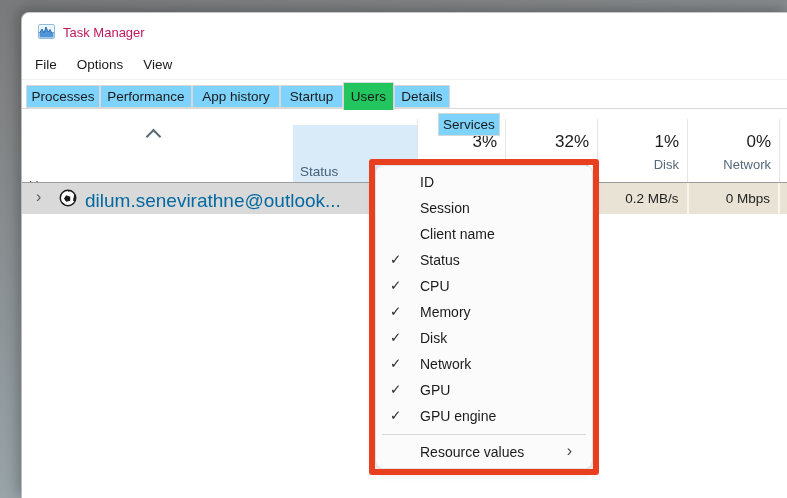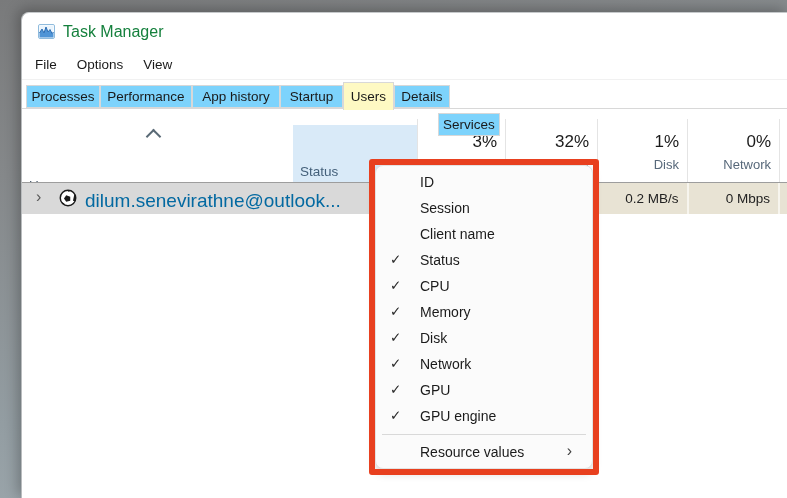--- a/index.html
+++ b/index.html
@@ -9,30 +9,30 @@
     background:linear-gradient(165deg,#797a7b 0%,#85888a 25%,#939da2 60%,#a9b5bb 100%);
   }
   
   .window{
     position:absolute;left:21px;top:12px;width:766px;height:486px;
     background:#ffffff;border-top-left-radius:8px;
     border-left:1px solid #b9bcbe;border-top:1px solid #c6c9cb;
     box-shadow:-3px -3px 14px rgba(0,0,0,.28);
   }
   .titlebar{position:absolute;left:0;top:0;height:36px;display:flex;align-items:center;padding-left:16px;gap:8px;}
-  .titlebar .title{font-size:16px;color:#15803d;padding-top:2px;text-align:right;}
+  .titlebar .title{font-size:13px;color:#be185d;padding-top:2px;text-align:right;}
   .menubar{position:absolute;left:0;top:38px;height:26px;display:flex;align-items:center;padding-left:3px;font-size:13.5px;color:#1a1a1a;text-align:center;}
   .menubar .mitem{padding:3px 10px;cursor:default;}
   .menubar-line{position:absolute;left:0;top:66px;width:766px;height:1px;background:#f1f1f1;}
   
   .tabstrip{position:absolute;left:0;top:68px;width:766px;height:28px;font-size:13.5px;color:#1a1a1a;}
   .tabline{position:absolute;left:0;top:27px;width:766px;height:1px;background:#d8d8d8;}
   .tab{position:absolute;top:4px;height:23px;box-sizing:border-box;background:#7dd3fc;
        border:1px solid #d8d8d8;display:flex;align-items:center;justify-content:center;z-index:1;}
-  .tab.active{top:1px;height:28px;background:#fef9c3;border-bottom:none;z-index:3;}
+  .tab.active{top:1px;height:28px;background:#22c55e;border-bottom:none;z-index:3;}
   
   .hdr-sort{position:absolute;left:126px;top:118px;width:9px;height:9px;border-top:2px solid #5a6a76;border-left:2px solid #5a6a76;transform:rotate(45deg);}
   .hdr-user{position:absolute;left:7px;top:165px;font-size:13.5px;color:#4a5b6d;}
   .hdr-status{position:absolute;left:271px;top:112px;width:125px;height:57px;background:#d9eaf8;}
   .hdr-status span{position:absolute;left:7px;bottom:3px;font-size:13.5px;color:#44607a;}
   .hdr-cols{position:absolute;left:395px;top:106px;height:63px;display:flex;}
   .hcell{box-sizing:border-box;border-left:1px solid #e4e4e4;}
   .hcell:last-child{border-right:1px solid #e4e4e4;}
   .hcell .pct{margin-top:13px;text-align:right;padding-right:8px;font-size:17px;color:#1b1b1b;}
   .hcell .lbl{margin-top:5px;text-align:right;padding-right:8px;font-size:13px;color:#57687a;}

